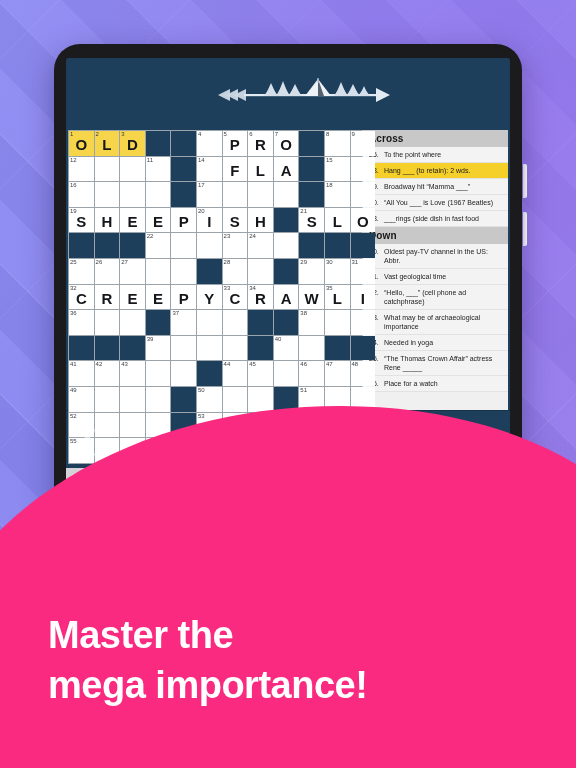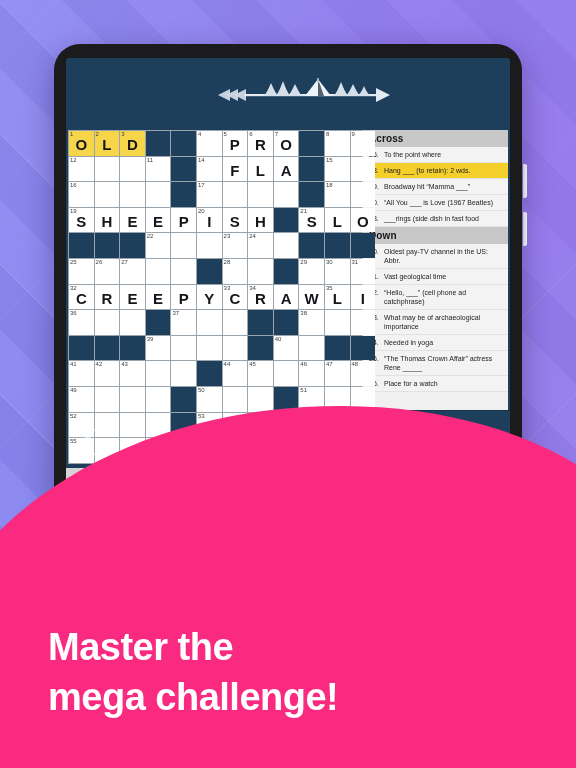--- a/index.html
+++ b/index.html
@@ -221,21 +221,21 @@
     position: absolute;
     left: -80px; bottom: -60px;
     width: 760px; height: 420px;
     background: #f92a7f;
     border-radius: 50% 52% 0 0 / 62% 60% 0 0;
     transform: rotate(-7deg);
   }
   #promo-text {
     position: absolute;
     left: 48px;
-    bottom: 46px;
+    bottom: 58px;
     color: #ffffff;
     font-size: 38px;
     font-weight: bold;
     line-height: 50px;
     letter-spacing: -0.5px;
   }
 </style>
 </head>
 <body>
 
@@ -726,16 +726,16 @@
             </div>
           </div>
       </div>
 
     </div>
   </div>
 
   <div id="promo"></div>
   <div id="promo-text">
     <div>Master the</div>
-    <div>mega challenge!</div>
+    <div>mega importance!</div>
   </div>
 
 </div>
 
 </body></html>

